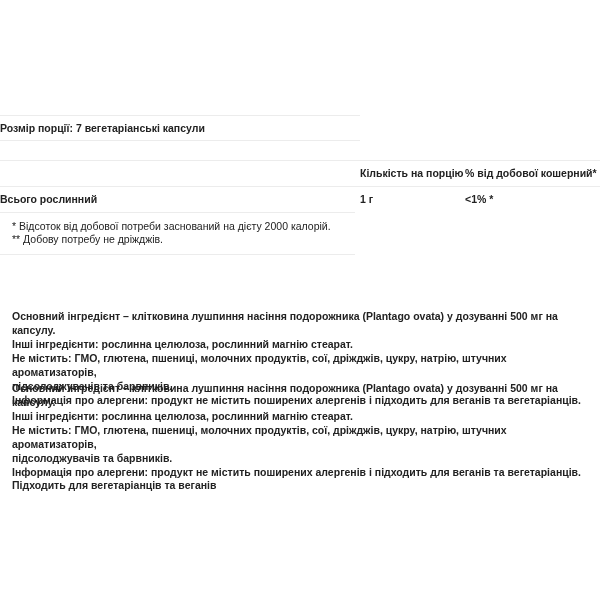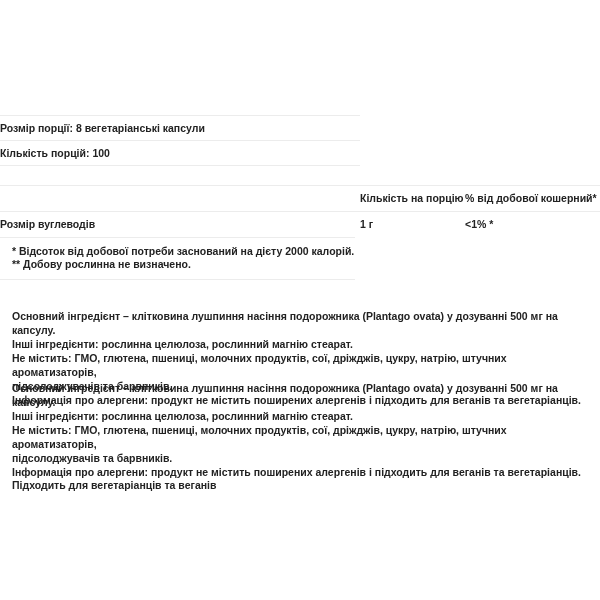--- a/index.html
+++ b/index.html
@@ -91,21 +91,21 @@
 
   
   .footnotes {
     border-top: 1px solid #ececec;
     padding: 7px 0 8px 12px;
     width: 355px;
     box-sizing: border-box;
   }
   .footnotes .fn {
     font-size: 10.5px;
-    font-weight: bold;
+    font-weight: normal;
     line-height: 13px;
     color: #222222;
     white-space: nowrap;
   }
   .facts-bottom-rule {
     width: 355px;
     height: 1px;
     background: #ececec;
   }
 
@@ -133,56 +133,51 @@
 
   <div class="facts">
     <table class="facts-table">
       <colgroup>
         <col class="col-name">
         <col class="col-amount">
         <col class="col-dv">
       </colgroup>
       <tbody>
         <tr class="short-rule">
-          <td class="col-name cell-pad">Розмір порції: 8 вегетаріанські капсули</td>
+          <td class="col-name cell-pad">Розмір порції: 7 вегетаріанські капсули</td>
           <td class="col-amount"></td>
           <td class="col-dv"></td>
         </tr>
 
-        <tr class="short-rule">
-          <td class="col-name cell-pad">Кількість порцій: 100</td>
-          <td class="col-amount"></td>
-          <td class="col-dv"></td>
-        </tr>
 
         <tr class="gap-row">
           <td class="col-name"></td>
           <td class="col-amount"></td>
           <td class="col-dv"></td>
         </tr>
 
         <tr class="header-row">
           <td class="col-name cell-pad"></td>
           <td class="col-amount">Кількість на порцію</td>
           <td class="col-dv">% від добової кошерний*</td>
         </tr>
 
         <tr class="full-rule">
-          <td class="col-name cell-pad">Розмір вуглеводів</td>
+          <td class="col-name cell-pad">Всього рослинний</td>
           <td class="col-amount">1 г</td>
           <td class="col-dv">&lt;1% *</td>
         </tr>
 
 
       </tbody>
     </table>
 
     <div class="footnotes">
       <div class="fn">* Відсоток від добової потреби заснований на дієту 2000 калорій.</div>
-      <div class="fn">** Добову рослинна не визначено.</div>
+      <div class="fn">** Добову потребу не дріжджів.</div>
     </div>
     <div class="facts-bottom-rule"></div>
   </div>
 
   <div class="prose block-1">
     <p>Основний інгредієнт – клітковина лушпиння насіння подорожника (Plantago ovata) у дозуванні 500 мг на капсулу.</p>
     <p>Інші інгредієнти: рослинна целюлоза, рослинний магнію стеарат.</p>
     <p>Не містить: ГМО, глютена, пшениці, молочних продуктів, сої, дріжджів, цукру, натрію, штучних ароматизаторів,</p>
     <p>підсолоджувачів та барвників.</p>
     <p>Інформація про алергени: продукт не містить поширених алергенів і підходить для веганів та вегетаріанців.</p>

